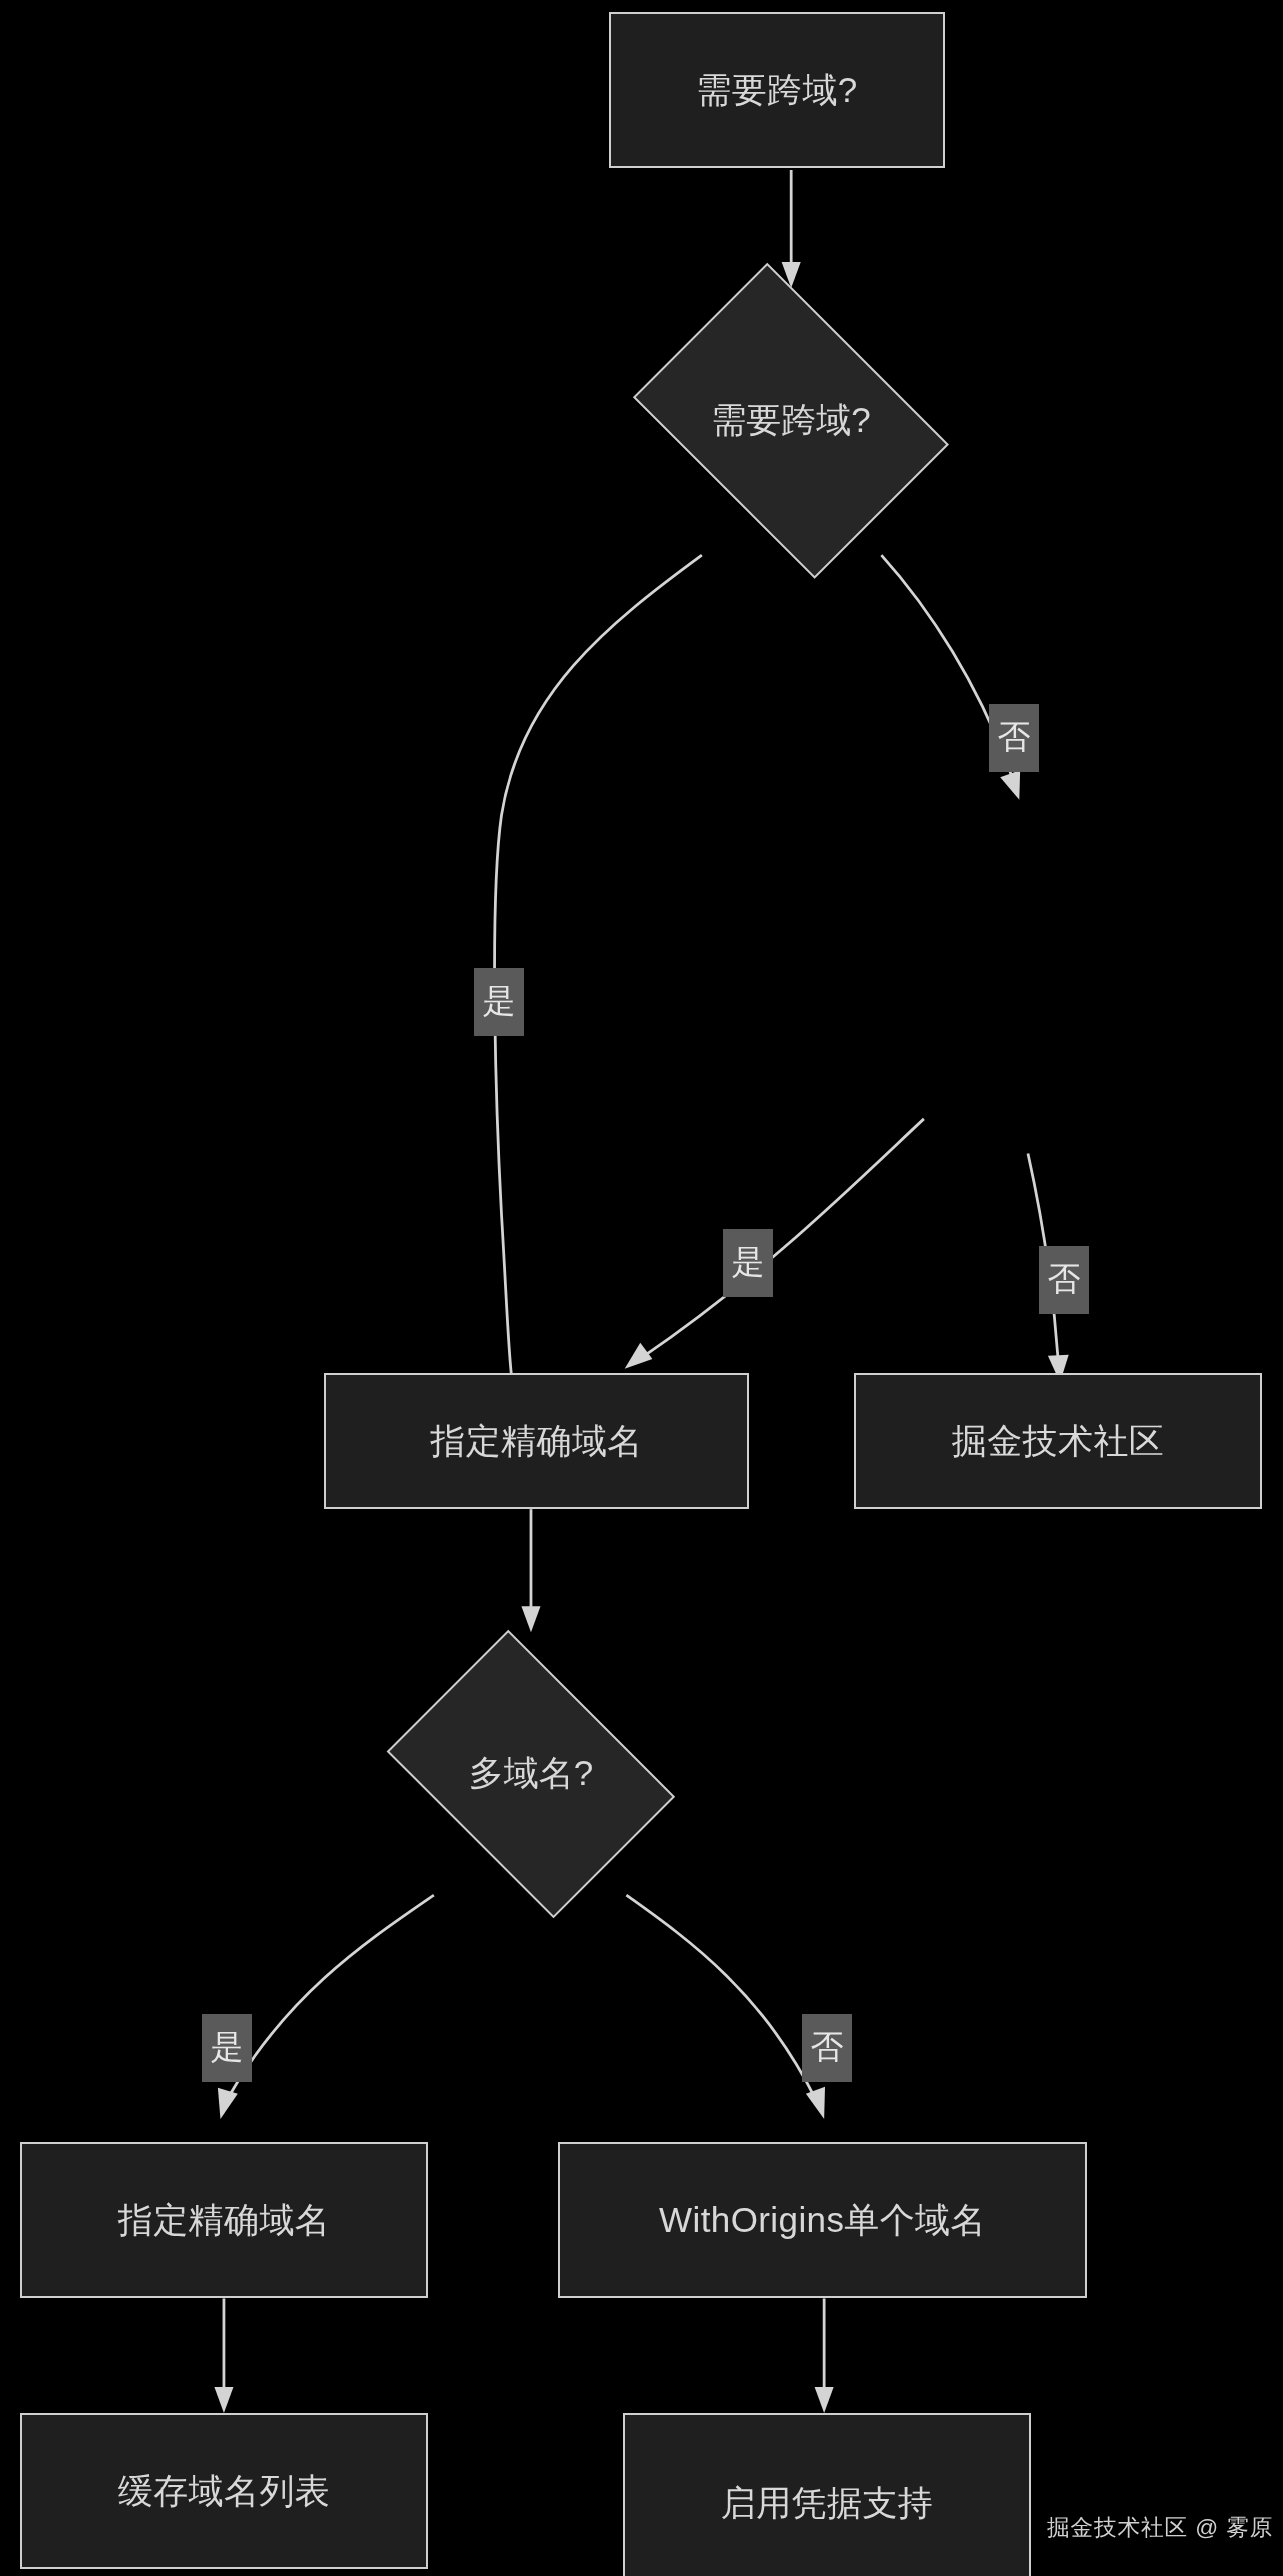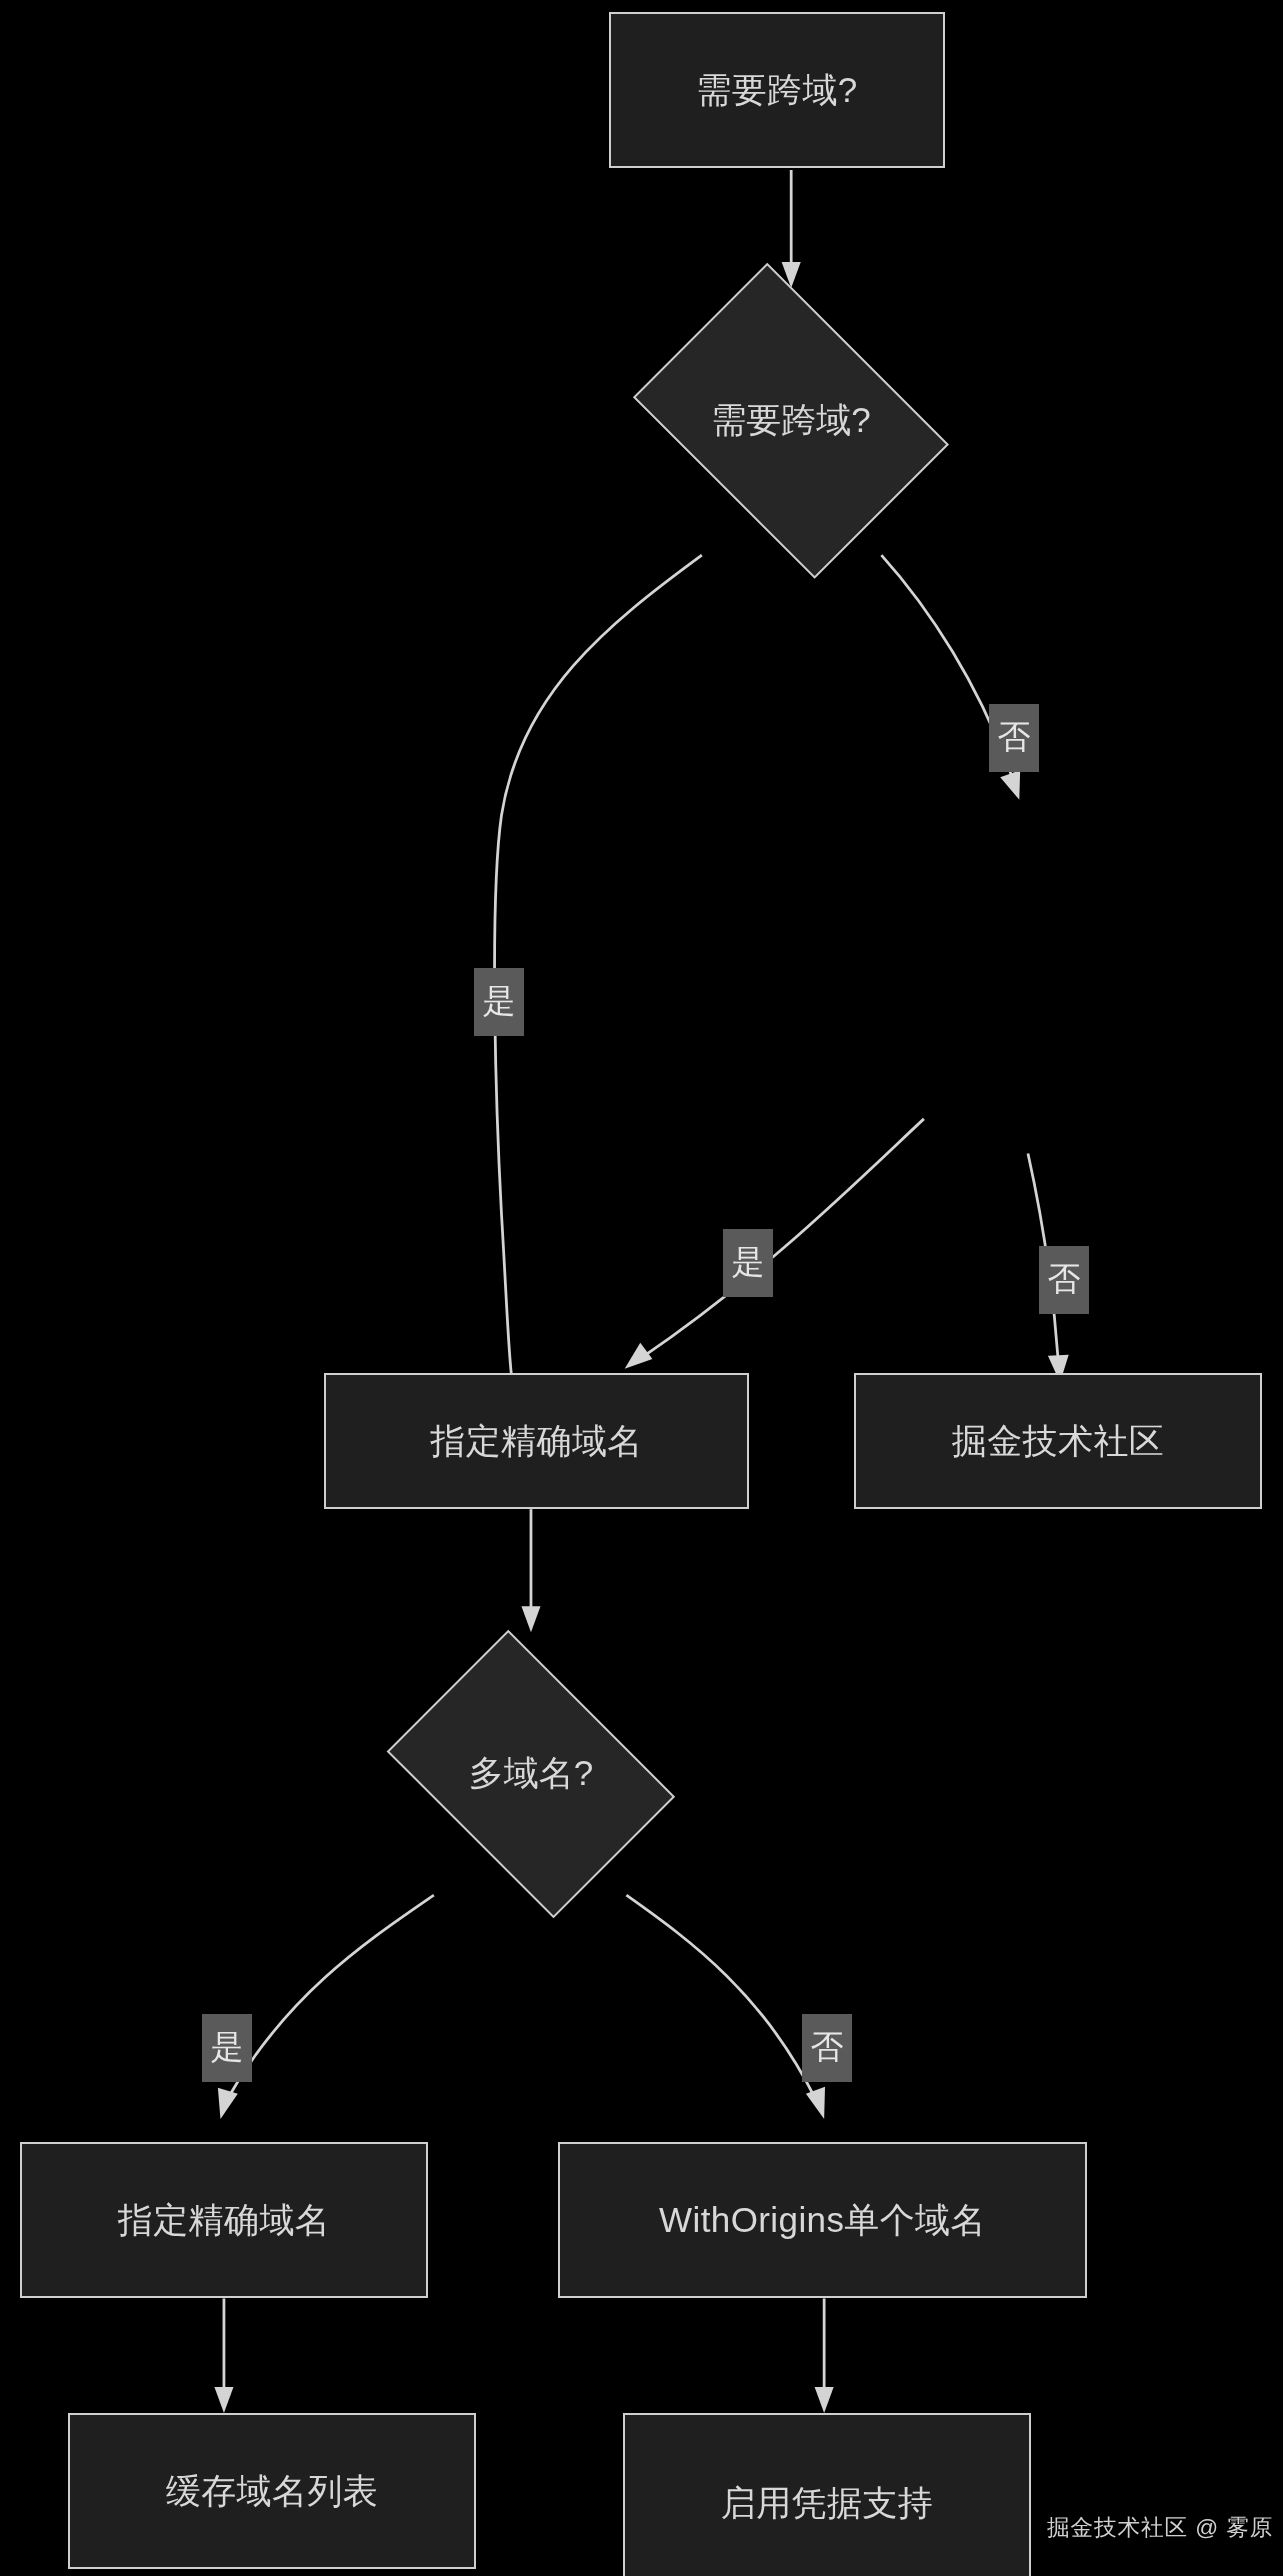--- a/index.html
+++ b/index.html
@@ -189,21 +189,21 @@
   </div>
 
   <div class="node node-rect" style="left:20px; top:2142px; width:408px; height:156px;">
     <span>指定精确域名</span>
   </div>
 
   <div class="node node-rect" style="left:558px; top:2142px; width:529px; height:156px;">
     <span>WithOrigins单个域名</span>
   </div>
 
-  <div class="node node-rect" style="left:20px; top:2413px; width:408px; height:156px;margin-left:48px;">
+  <div class="node node-rect" style="left:20px; top:2413px; width:408px; height:156px;">
     <span>缓存域名列表</span>
   </div>
 
   <div class="node node-rect" style="left:623px; top:2413px; width:408px; height:180px;">
     <span>启用凭据支持</span>
   </div>
 
   <div class="edge-label" style="left:474px; top:968px; width:50px; height:68px;">
     <span>是</span>
   </div>

